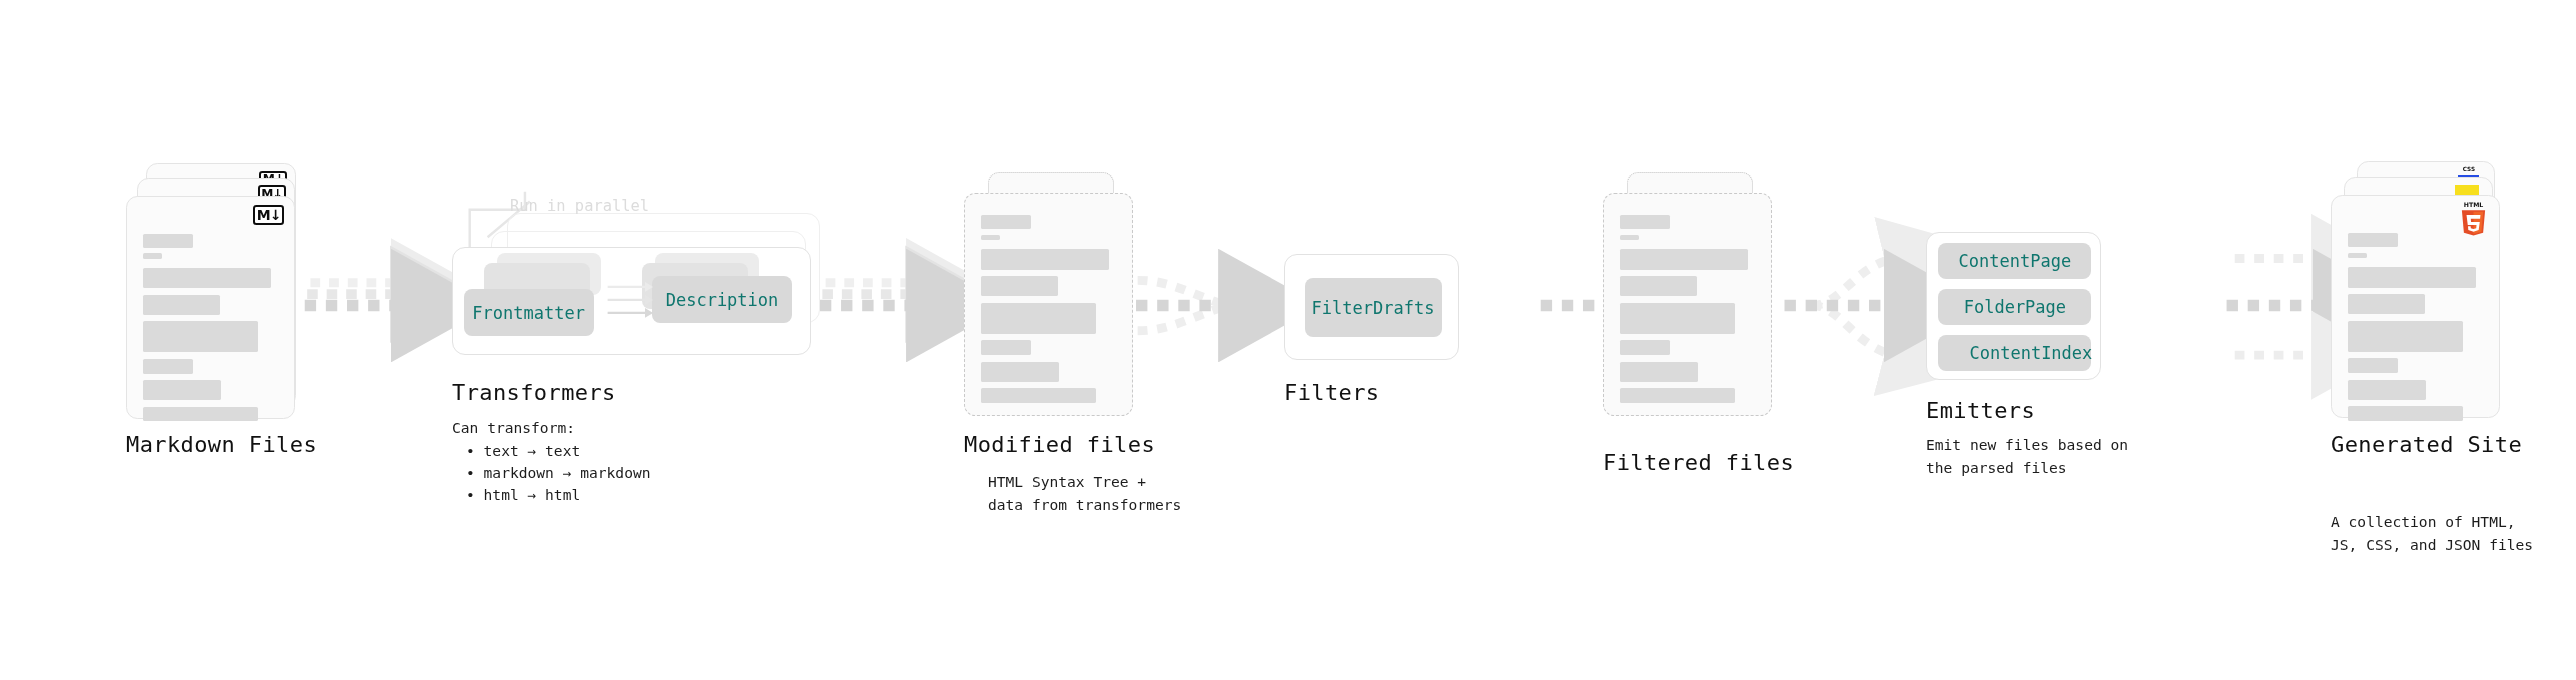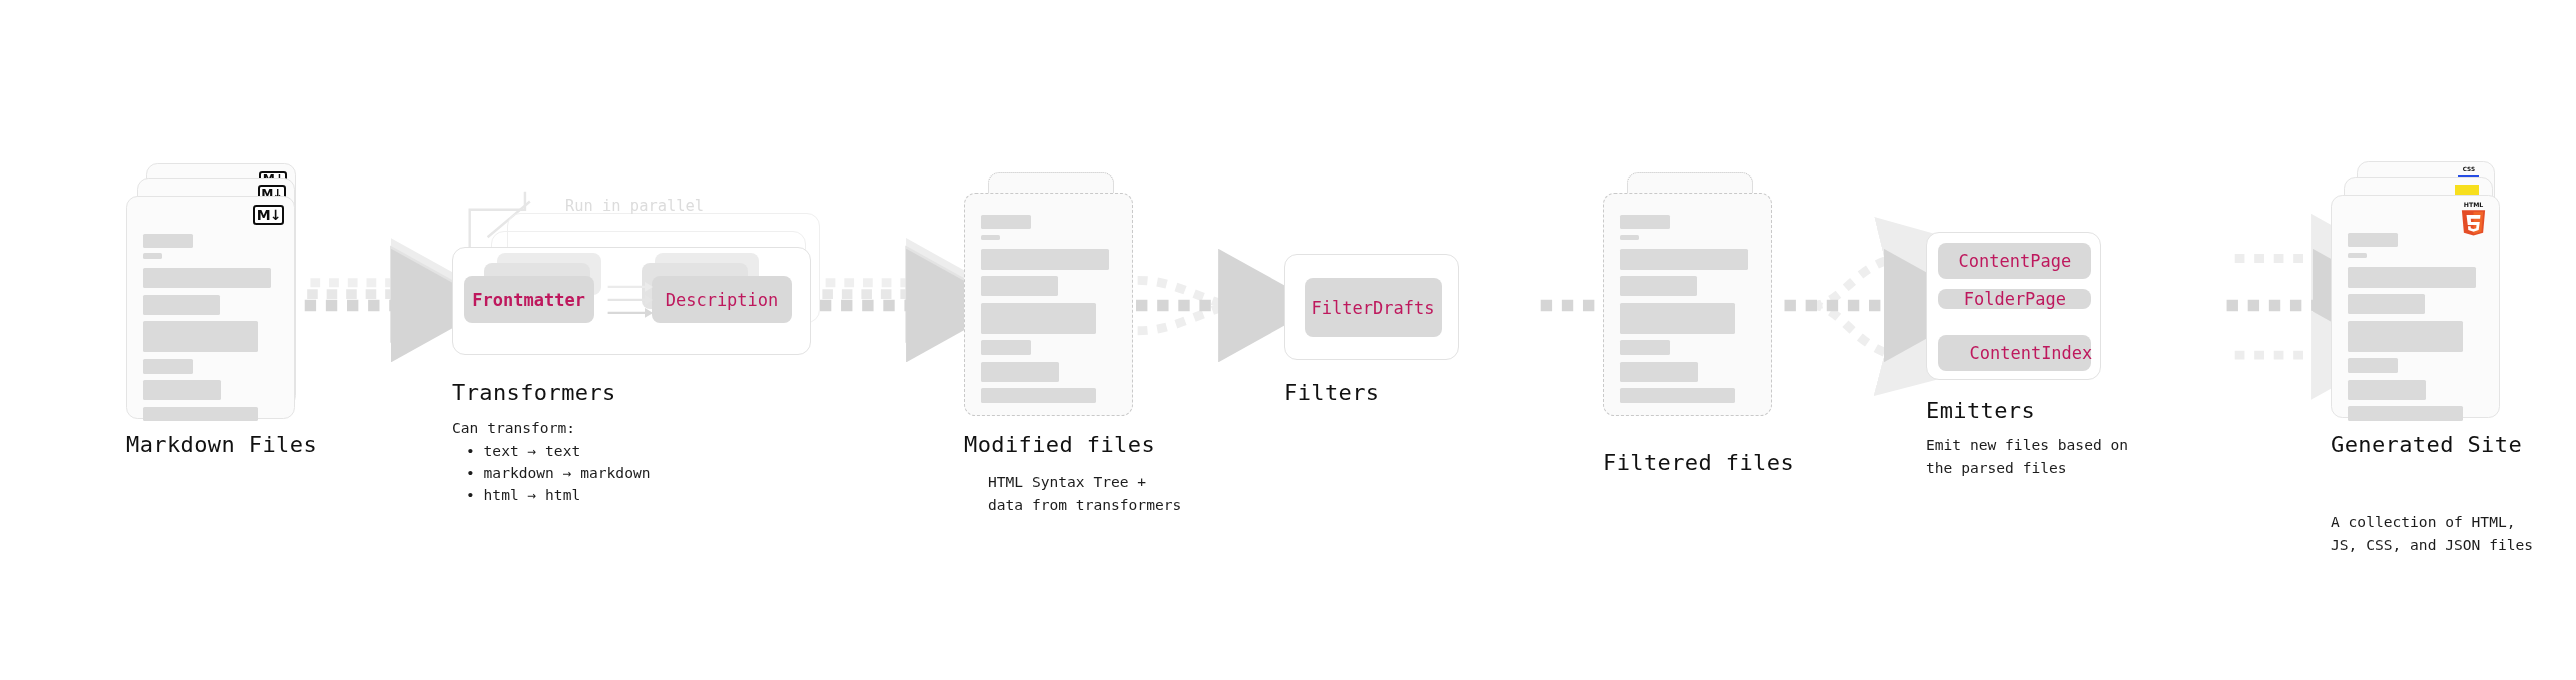--- a/index.html
+++ b/index.html
@@ -46,21 +46,21 @@
 
   
   .proc-box{
     position:absolute;border:1.6px solid #e2e2e2;border-radius:13px;background:#ffffff;
     box-sizing:border-box;
   }
   .proc-ghost{border-color:#efefef;background:transparent;}
   .chip{
     position:absolute;background:#d9d9d9;border-radius:8.1px;box-sizing:border-box;
     display:flex;align-items:center;justify-content:center;
-    font-size:17px;color:#be185d;white-space:nowrap;letter-spacing:0px;
+    font-size:17px;color:#0f766e;white-space:nowrap;letter-spacing:0px;
   }
   .chip.ghost{background:#ececec;}
   .chip.ghost2{background:#e3e3e3;}
 
   
   .title{
     position:absolute;font-size:22px;color:#111;white-space:nowrap;letter-spacing:0.4px;
   }
   .subtitle{
     position:absolute;font-size:14.6px;color:#1c1c1c;line-height:1.55;white-space:pre;
@@ -154,33 +154,33 @@
   <div class="title" style="left:126px;top:432px;">Markdown Files</div>
 
   <div class="node" style="left:452px;top:200px;">
     <div class="proc-box proc-ghost" style="left:55px;top:13px;width:313px;height:110px;"></div>
     <div class="proc-box proc-ghost" style="left:39px;top:31px;width:315px;height:108px;"></div>
     <div class="proc-box" style="left:0px;top:47px;width:359px;height:108px;">
       <div class="chip ghost" style="left:44px;top:4.9px;width:104px;height:42px;"></div>
       <div class="chip ghost" style="left:202px;top:4.9px;width:104px;height:42px;"></div>
       <div class="chip ghost2" style="left:31px;top:14.6px;width:106px;height:46px;"></div>
       <div class="chip ghost2" style="left:189px;top:14.6px;width:106px;height:46px;"></div>
-      <div class="chip" style="left:10.6px;top:28px;width:130px;height:47px;font-weight:bold;">Frontmatter</div>
+      <div class="chip" style="left:10.6px;top:41px;width:130px;height:47px;">Frontmatter</div>
       <div class="chip" style="left:199px;top:28px;width:140px;height:47px;">Description</div>
       <svg width="65" height="49" style="position:absolute;left:153px;top:29px;" viewBox="0 0 80 60">
         <path d="M2,12 L48,12" stroke="#ebebeb" stroke-width="3" fill="none"></path>
         <path d="M48,6 L58,12 L48,18 z" fill="#ebebeb"></path>
         <path d="M2,28 L48,28" stroke="#e5e5e5" stroke-width="3" fill="none"></path>
         <path d="M48,22 L58,28 L48,34 z" fill="#e5e5e5"></path>
         <path d="M2,44 L48,44" stroke="#d8d8d8" stroke-width="3" fill="none"></path>
         <path d="M48,38 L58,44 L48,50 z" fill="#d8d8d8"></path>
       </svg>
     </div>
   </div>
-  <div class="note" style="left:565px;top:197px;">Run in parallel</div>
+  <div class="note" style="left:510px;top:197px;">Run in parallel</div>
   <div class="title" style="left:452px;top:380px;">Transformers</div>
   <div class="subtitle" style="left:452px;top:417px;">Can transform:</div>
   <div class="subtitle" style="left:466px;top:440px;">• text → text</div>
   <div class="subtitle" style="left:466px;top:462px;">• markdown → markdown</div>
   <div class="subtitle" style="left:466px;top:484px;">• html → html</div>
 
   <div class="doc-stack" style="left:964px;top:172px;">
     <div class="doc-card dotted" style="left:24.4px;top:0px;width:126px;height:236px;"></div>
     <div class="doc-card dashed" style="left:0px;top:21px;width:169px;height:223px;">
       <div class="doc-lines" style="top:21px;">
@@ -216,21 +216,21 @@
         <div class="doc-line" style="width:50px;height:14.6px;margin-bottom:6.5px;"></div>
         <div class="doc-line" style="width:78px;height:20.3px;margin-bottom:6.5px;"></div>
         <div class="doc-line" style="width:115px;height:14.6px;"></div>
       </div>
     </div>
   </div>
   <div class="title" style="left:1603px;top:432px;margin-top:18px;">Filtered files</div>
 
   <div class="proc-box" style="left:1926px;top:232px;width:175px;height:148px;">
     <div class="chip" style="left:11.4px;top:9.8px;width:153px;height:36px;">ContentPage</div>
-    <div class="chip" style="left:11.4px;top:56px;width:153px;height:20px;">FolderPage</div>
+    <div class="chip" style="left:11.4px;top:56px;width:153px;height:36px;">FolderPage</div>
     <div class="chip" style="left:11.4px;top:102px;width:153px;height:36px;padding-left:32px;">ContentIndex</div>
   </div>
   <div class="title" style="left:1926px;top:398px;">Emitters</div>
   <div class="subtitle" style="left:1926px;top:434px;">Emit new files based on
 the parsed files</div>
 
   <div class="doc-stack" style="left:2331px;top:161px;">
     <div class="doc-card" style="left:26px;top:0px;width:138px;height:236px;">
       <div class="css-badge" style="right:14.6px;top:4.9px;">CSS</div>
     </div>

